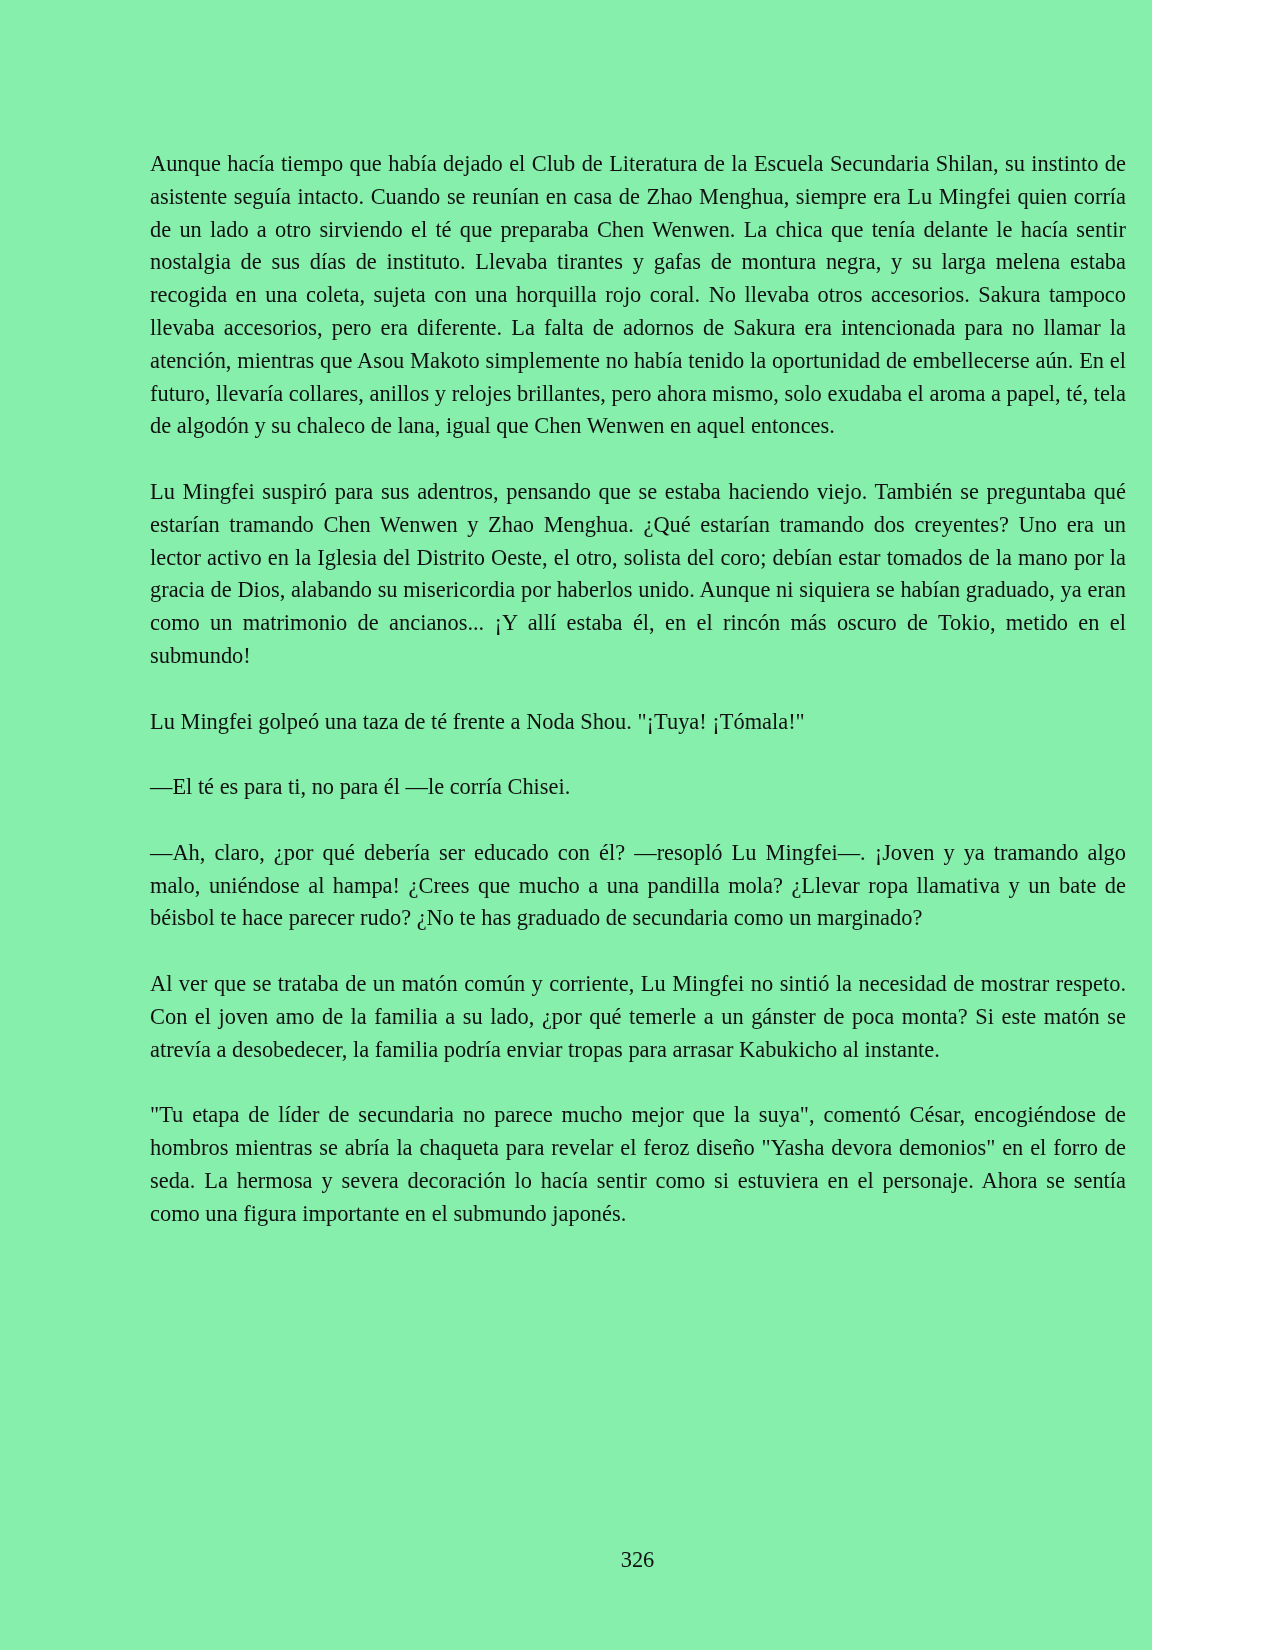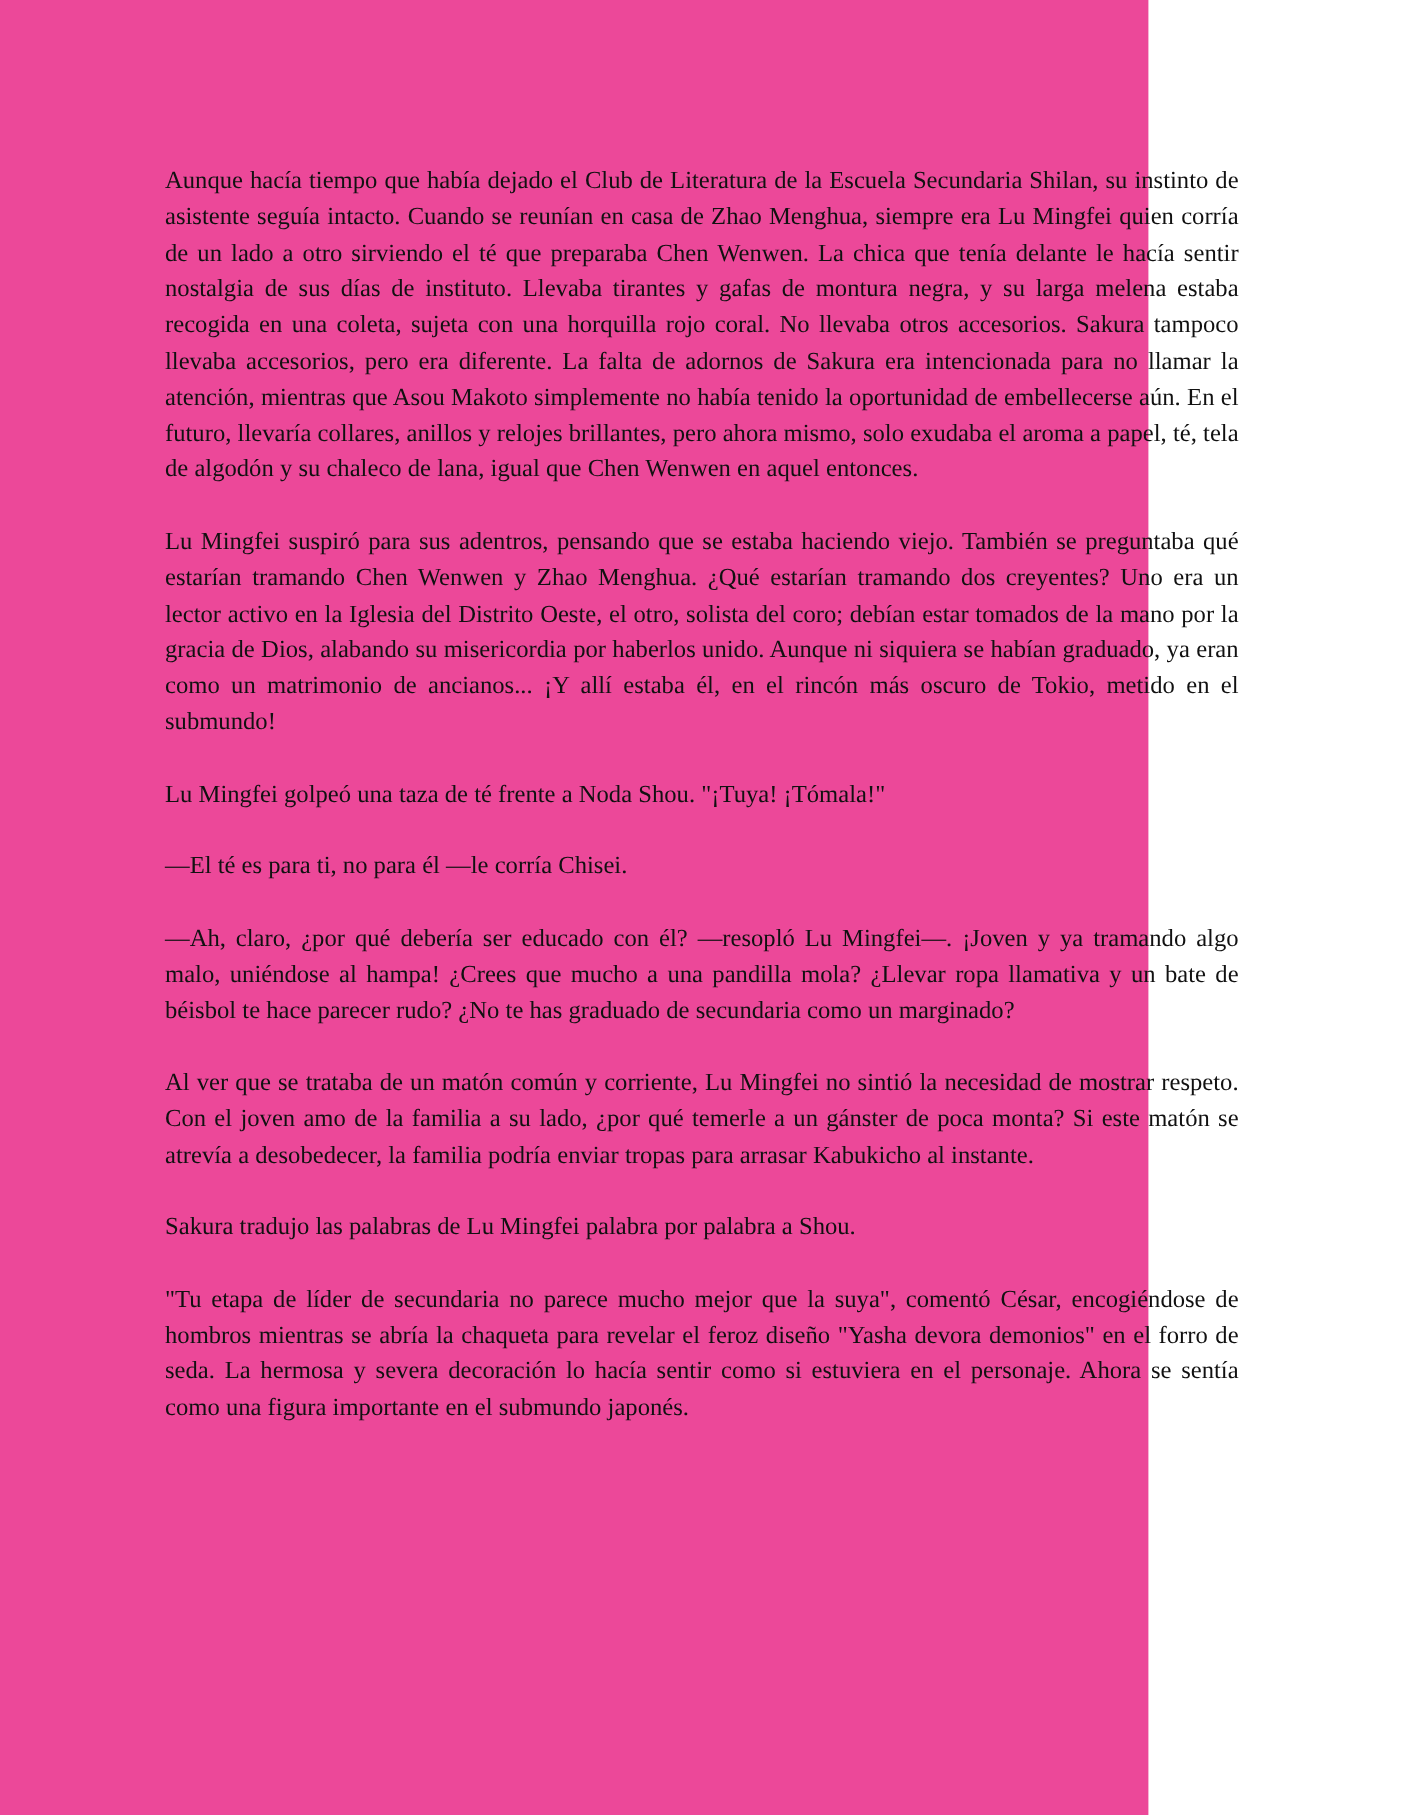--- a/index.html
+++ b/index.html
@@ -12,23 +12,23 @@
       height: 1650px;
       position: relative;
       overflow: hidden;
       font-family: "Liberation Serif", "DejaVu Serif", serif;
       color: #111111;
     }
     .page {
       position: absolute;
       left: 0;
       top: 0;
-      width: 1044px;
+      width: 1152px;
       height: 1650px;
-      background: #ec4899;
+      background: #86efac;
       font-family: Liberation Serif, serif;
     }
     .text-column {
       position: absolute;
       left: 150px;
       top: 148px;
       width: 976px;
     }
     .para {
       margin: 0 0 32.8px 0;
@@ -55,16 +55,16 @@
 <body>
 
 <div class="page">
   <div class="text-column">
     <p class="para">Aunque hacía tiempo que había dejado el Club de Literatura de la Escuela Secundaria Shilan, su instinto de asistente seguía intacto. Cuando se reunían en casa de Zhao Menghua, siempre era Lu Mingfei quien corría de un lado a otro sirviendo el té que preparaba Chen Wenwen. La chica que tenía delante le hacía sentir nostalgia de sus días de instituto. Llevaba tirantes y gafas de montura negra, y su larga melena estaba recogida en una coleta, sujeta con una horquilla rojo coral. No llevaba otros accesorios. Sakura tampoco llevaba accesorios, pero era diferente. La falta de adornos de Sakura era intencionada para no llamar la atención, mientras que Asou Makoto simplemente no había tenido la oportunidad de embellecerse aún. En el futuro, llevaría collares, anillos y relojes brillantes, pero ahora mismo, solo exudaba el aroma a papel, té, tela de algodón y su chaleco de lana, igual que Chen Wenwen en aquel entonces.</p>
     <p class="para">Lu Mingfei suspiró para sus adentros, pensando que se estaba haciendo viejo. También se preguntaba qué estarían tramando Chen Wenwen y Zhao Menghua. ¿Qué estarían tramando dos creyentes? Uno era un lector activo en la Iglesia del Distrito Oeste, el otro, solista del coro; debían estar tomados de la mano por la gracia de Dios, alabando su misericordia por haberlos unido. Aunque ni siquiera se habían graduado, ya eran como un matrimonio de ancianos... ¡Y allí estaba él, en el rincón más oscuro de Tokio, metido en el submundo!</p>
     <p class="para">Lu Mingfei golpeó una taza de té frente a Noda Shou. "¡Tuya! ¡Tómala!"</p>
     <p class="para">—El té es para ti, no para él —le corría Chisei.</p>
     <p class="para">—Ah, claro, ¿por qué debería ser educado con él? —resopló Lu Mingfei—. ¡Joven y ya tramando algo malo, uniéndose al hampa! ¿Crees que mucho a una pandilla mola? ¿Llevar ropa llamativa y un bate de béisbol te hace parecer rudo? ¿No te has graduado de secundaria como un marginado?</p>
     <p class="para">Al ver que se trataba de un matón común y corriente, Lu Mingfei no sintió la necesidad de mostrar respeto. Con el joven amo de la familia a su lado, ¿por qué temerle a un gánster de poca monta? Si este matón se atrevía a desobedecer, la familia podría enviar tropas para arrasar Kabukicho al instante.</p>
-    <p class="para">Sakura tradujo las palabras de Lu Mingfei palabra por palabra a Shou.</p>
     <p class="para last">"Tu etapa de líder de secundaria no parece mucho mejor que la suya", comentó César, encogiéndose de hombros mientras se abría la chaqueta para revelar el feroz diseño "Yasha devora demonios" en el forro de seda. La hermosa y severa decoración lo hacía sentir como si estuviera en el personaje. Ahora se sentía como una figura importante en el submundo japonés.</p>
   </div>
+  <div class="page-number">326</div>
 </div>
 
 </body></html>

